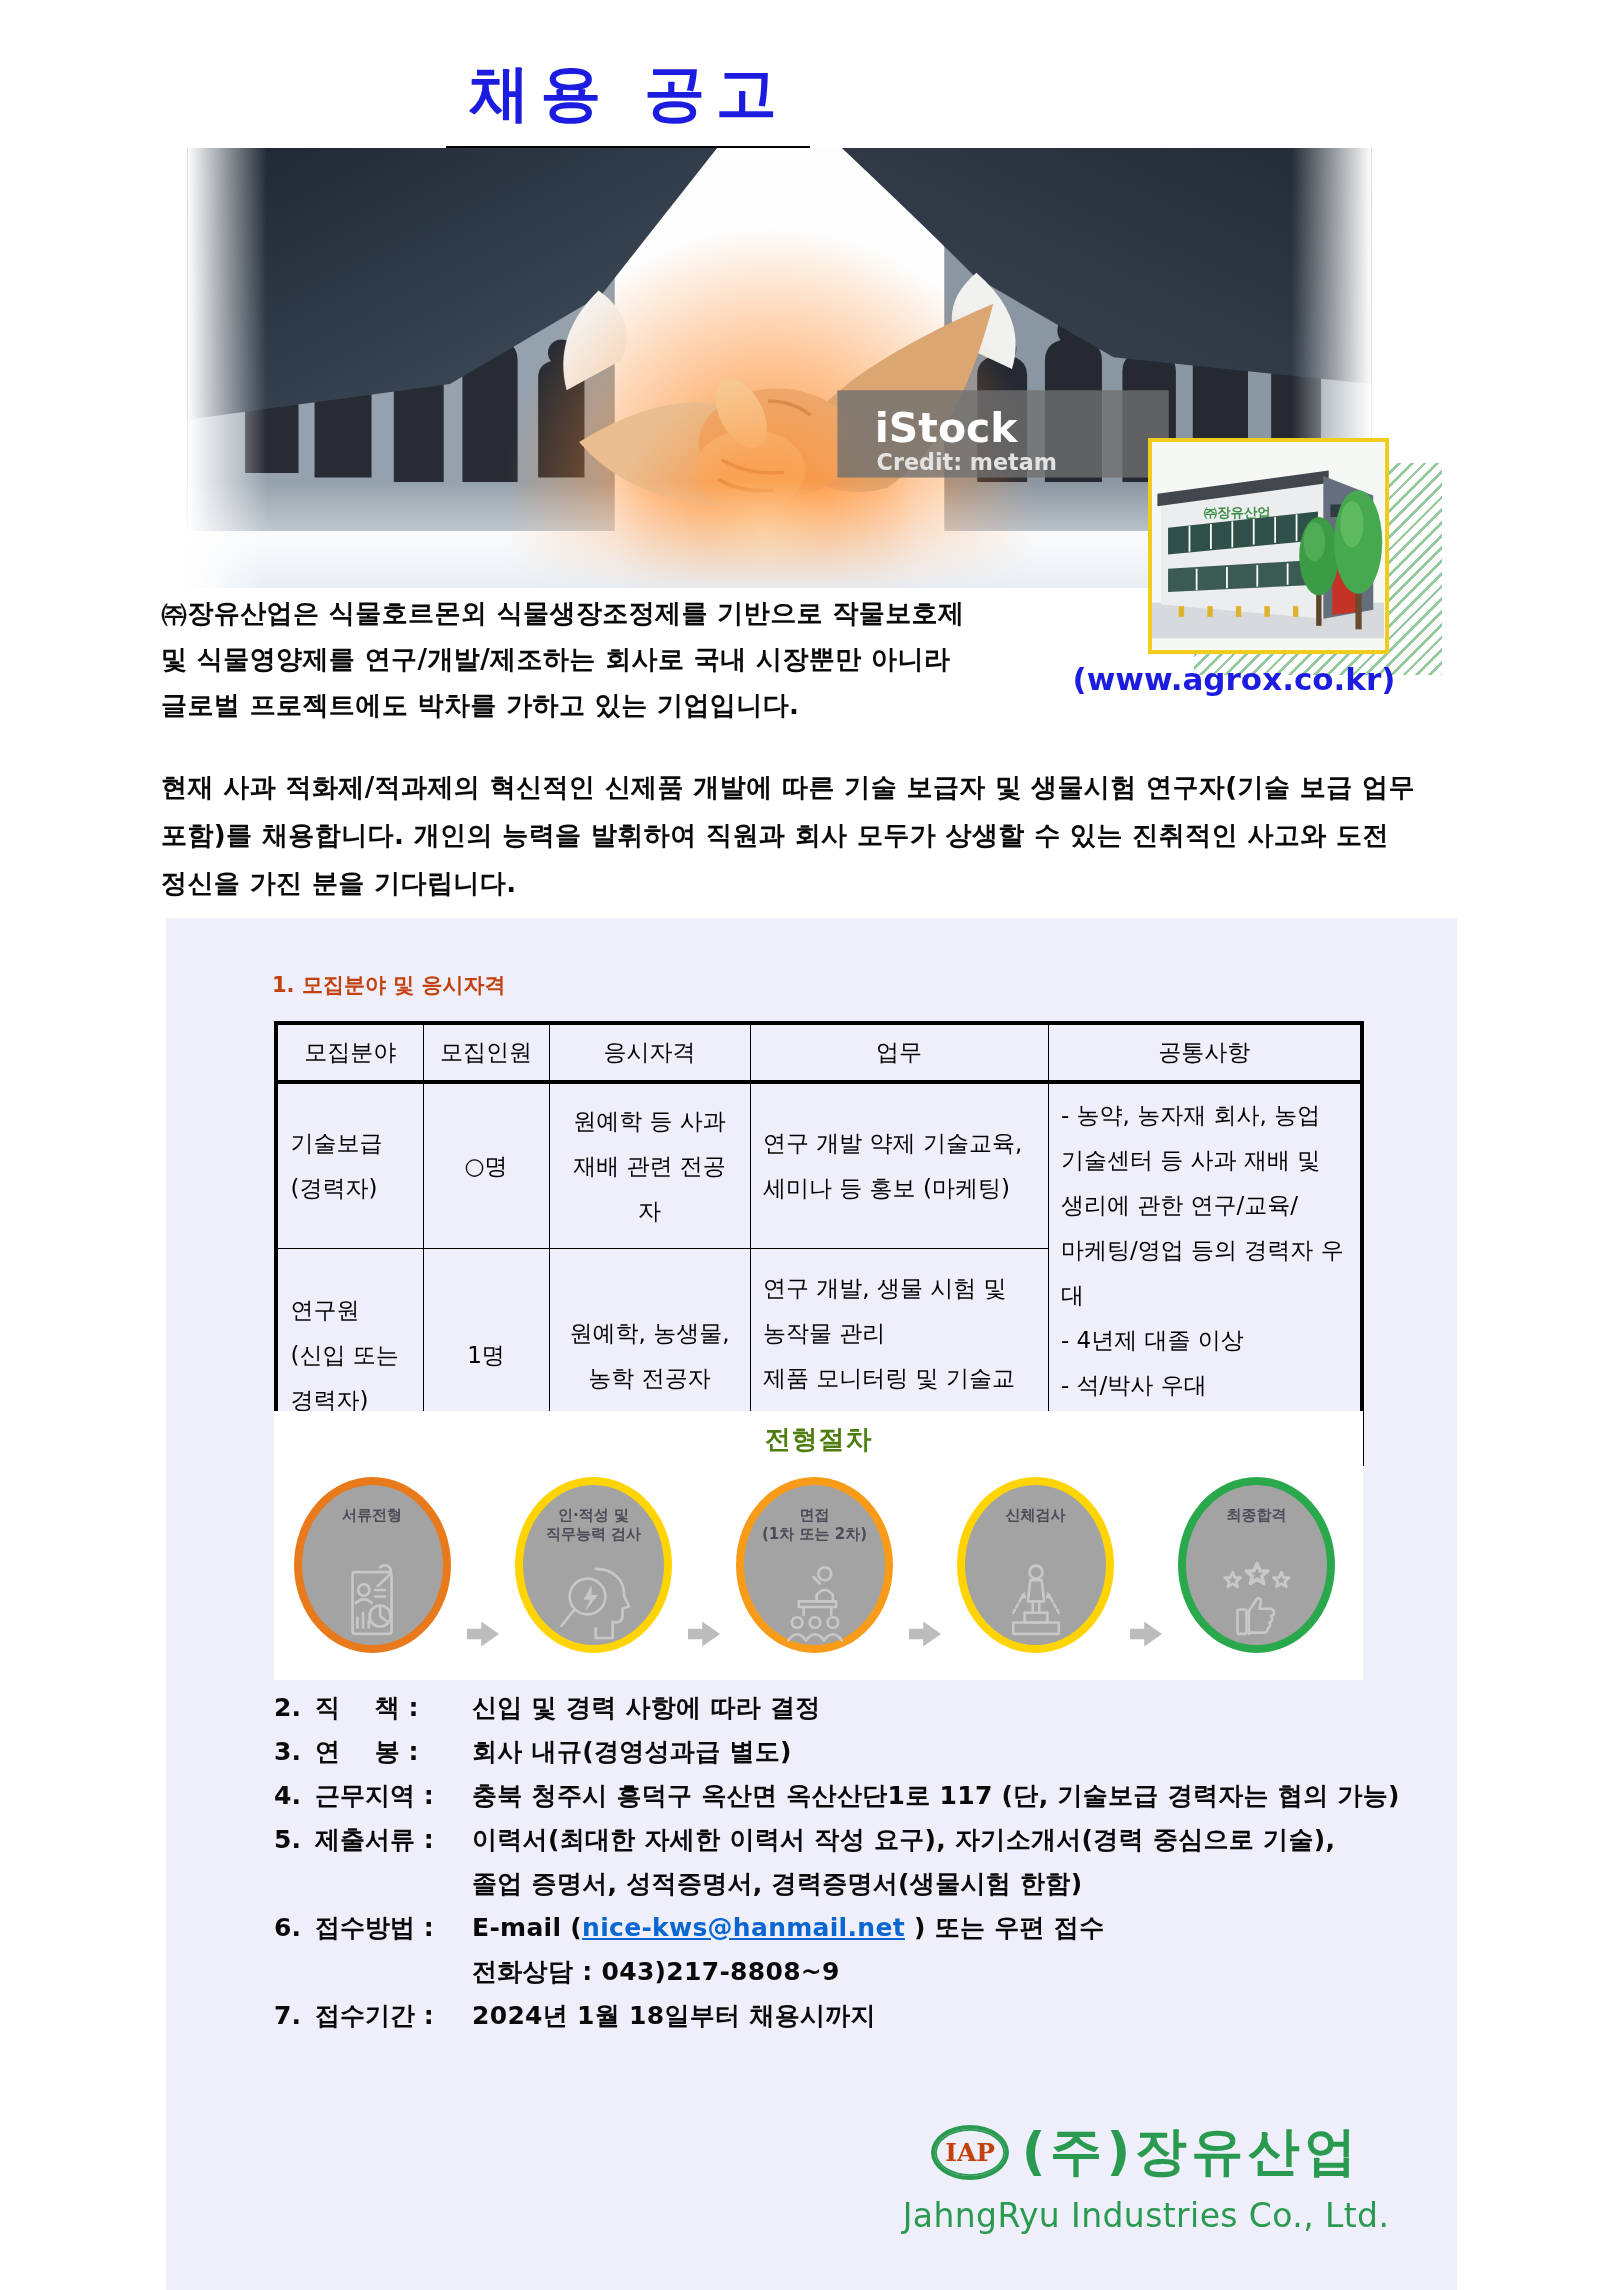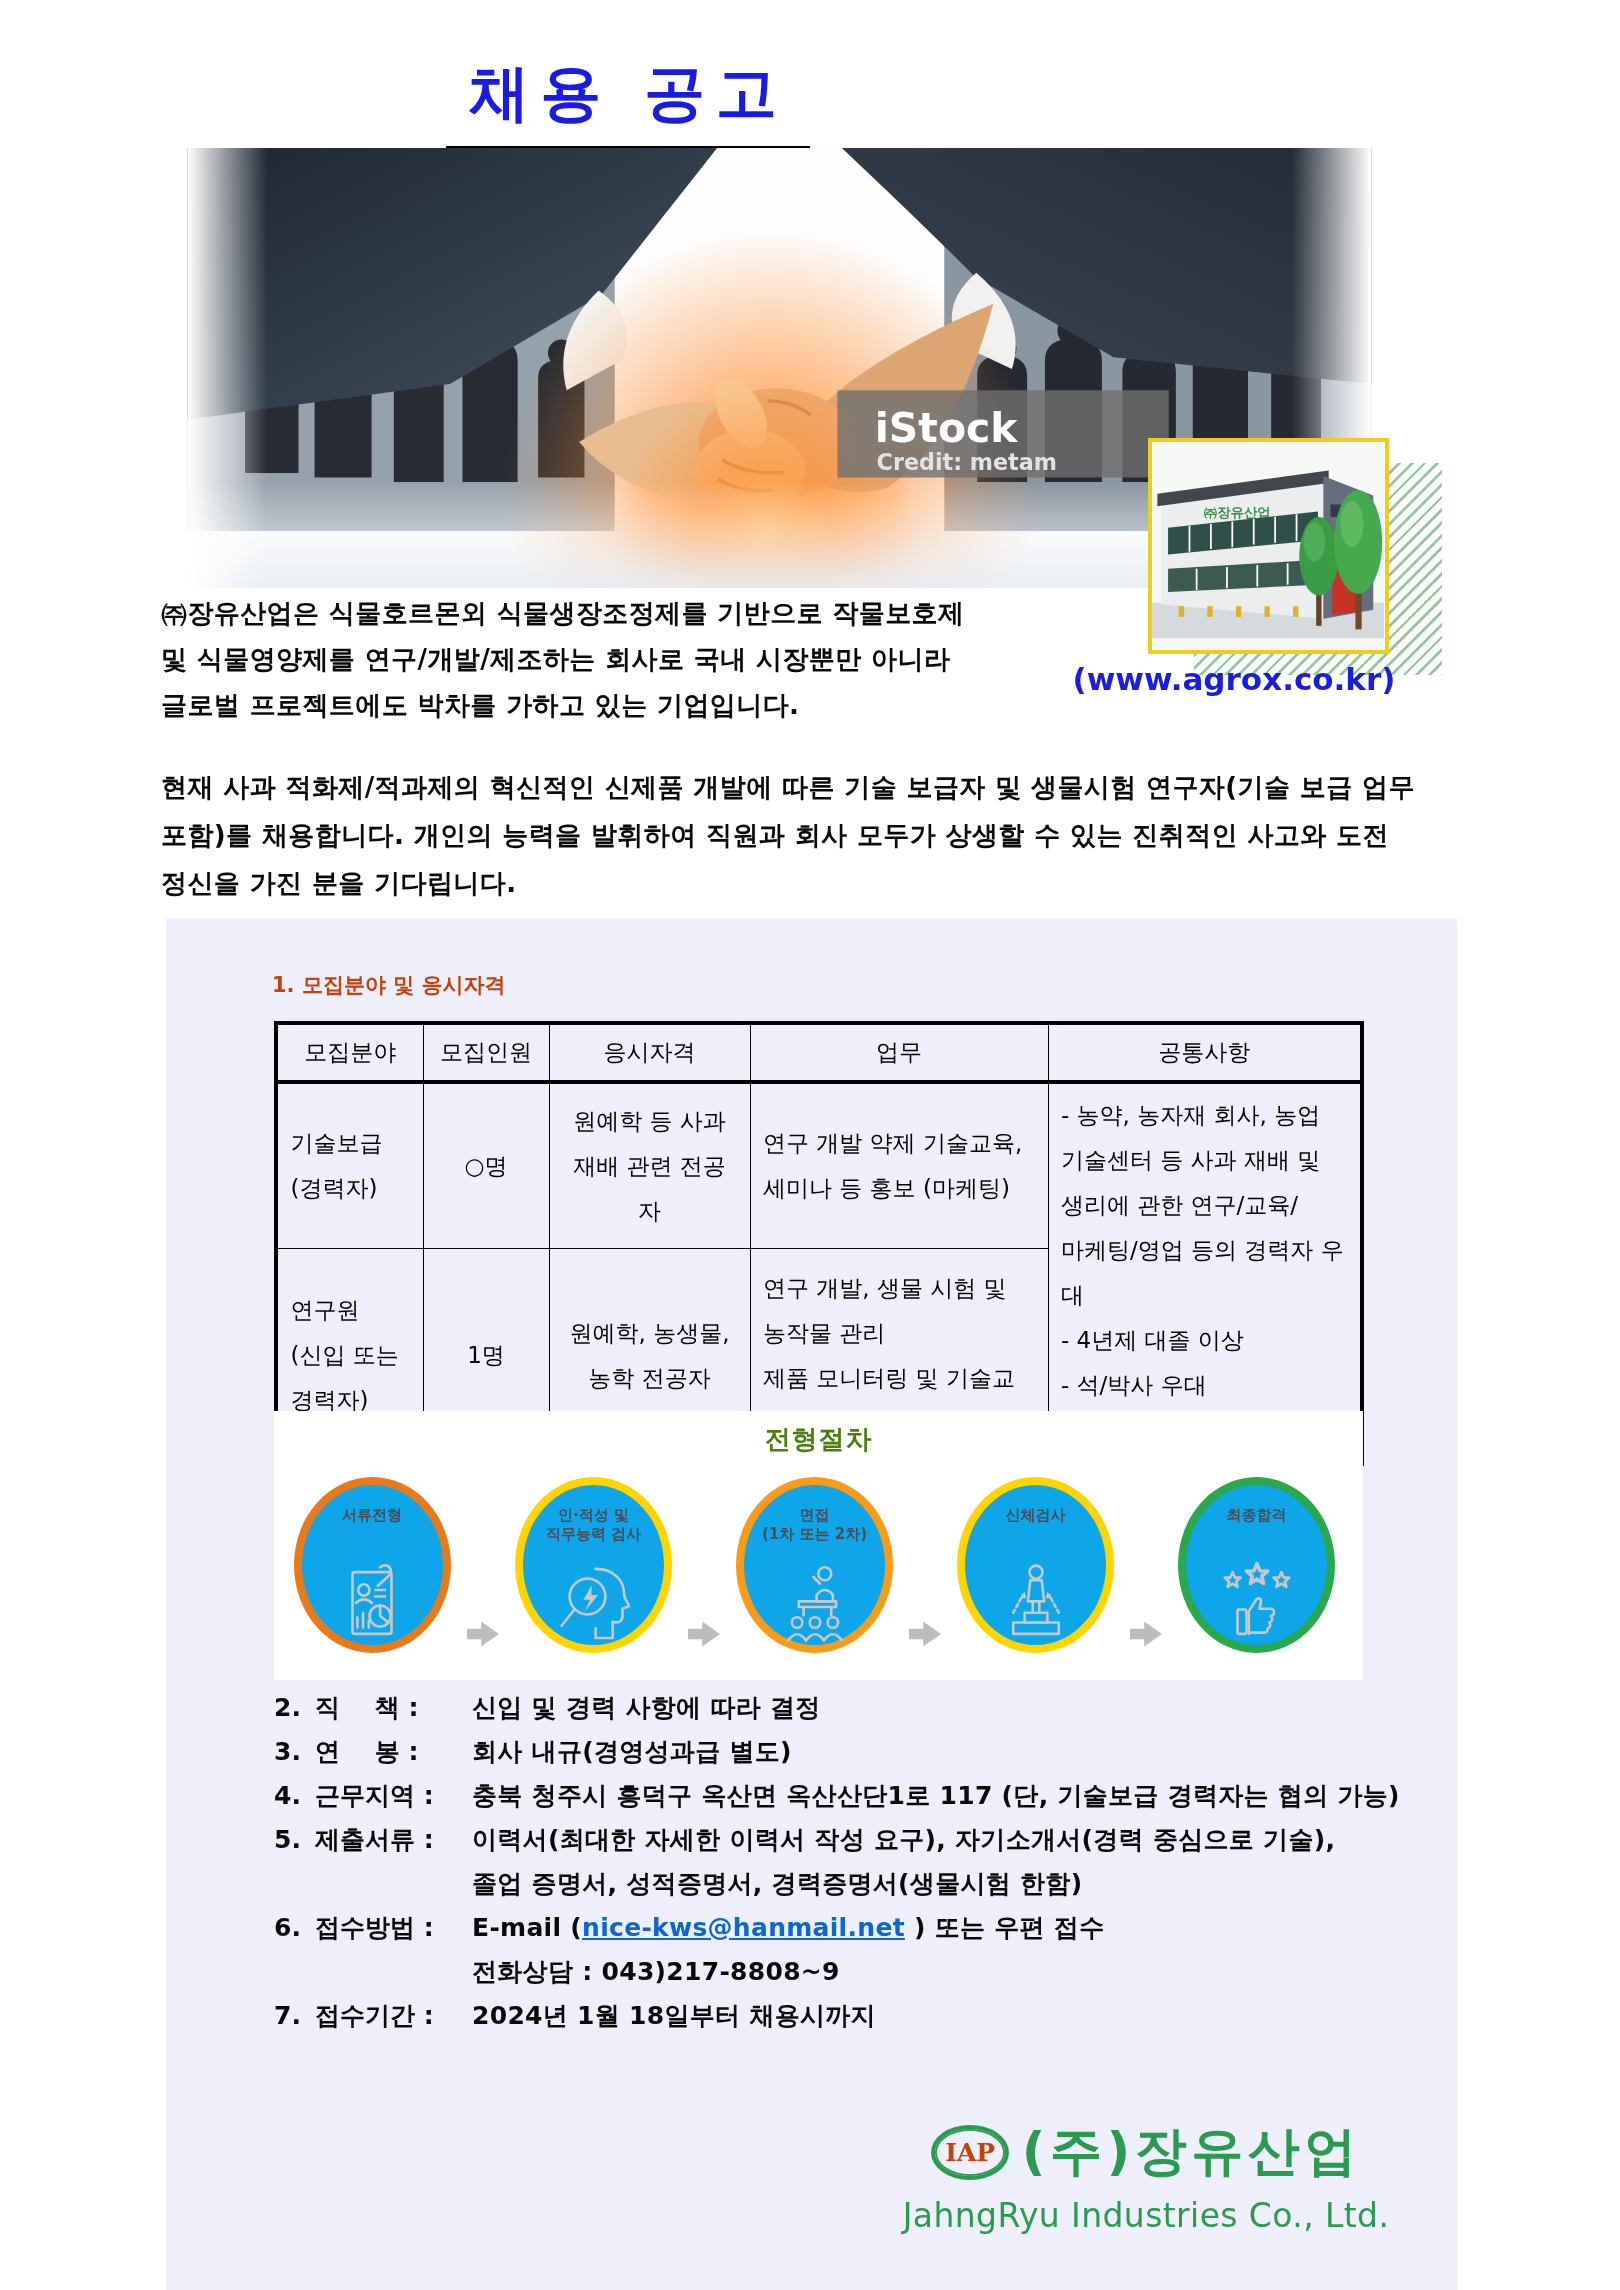--- a/index.html
+++ b/index.html
@@ -46,21 +46,21 @@
   .pre { white-space:pre-line; }
   td.common-cell { line-height:42px; font-size:22px; padding-left:16px; padding-right:7.1px; text-align:left; }
   tr.r1 { height:135px; } tr.r2 { height:151px; }
 
   
   .process-panel { position:absolute; left:108px; top:493px; width:1089px; height:269px; background:#ffffff; }
   .process-title { position:absolute; top:10.7px; left:0; width:100%; text-align:center;
     font-size:26px; font-weight:800; color:#4d7c0f; letter-spacing:0.9px; }
   .steps { position:absolute; left:0; top:66px; width:1089px; height:200px; }
   .step-circle { position:absolute; width:157px; height:176px; border:8px solid #000000;
-    border-radius:50%; background:#0ea5e9; }
+    border-radius:50%; background:#a3a3a3; }
   .step-label { position:absolute; top:21.4px; left:0; width:100%; text-align:center;
     font-size:15px; line-height:18.7px; color:#4c4c58; white-space:pre-line; font-weight:600; }
   .step-icon { position:absolute; top:75px; left:50%; transform:translateX(-50%); width:78px; height:86px; }
   .step-arrow { position:absolute; top:141px; width:36px; height:32px; }
 
   
   .details { position:absolute; left:108px; top:768px; width:1158px; font-size:25px; color:#0a0a0a; }
   .dline { display:flex; align-items:flex-start; line-height:44px; }
   .dnum { width:41px; font-weight:800; flex:0 0 auto; }
   .dlabel { width:157px; font-weight:800; white-space:pre; flex:0 0 auto; }

